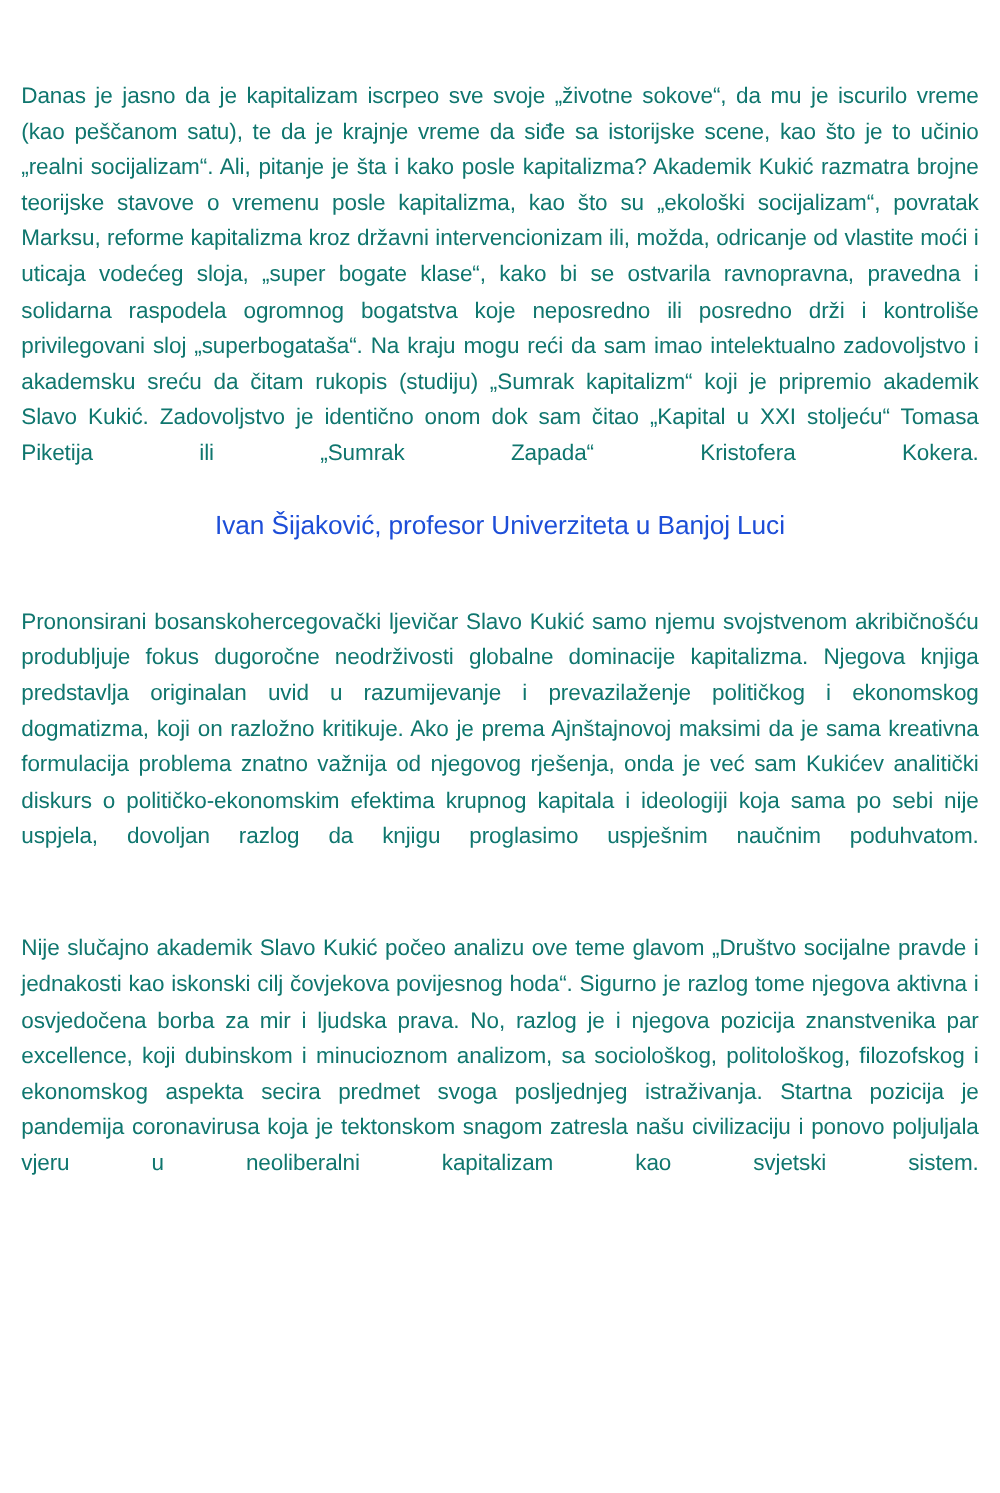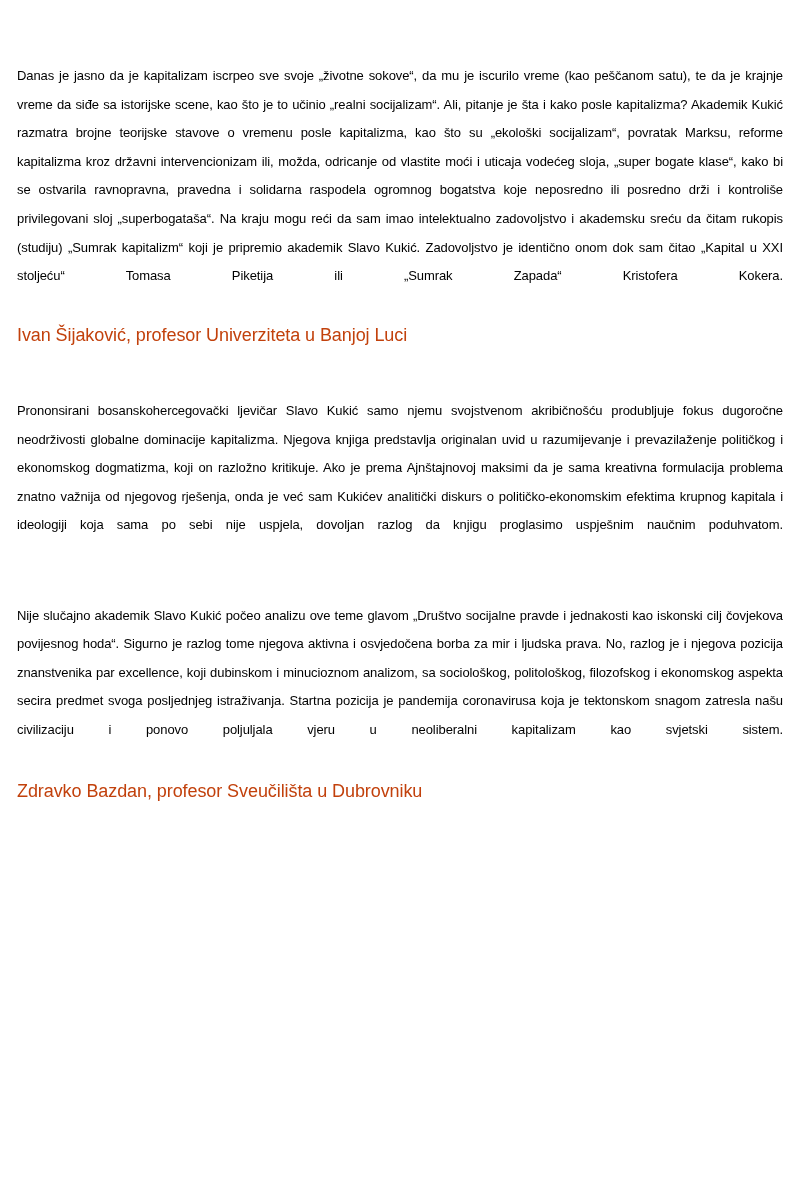--- a/index.html
+++ b/index.html
@@ -30,42 +30,42 @@
 
   .endorsement-block {
     margin-bottom: 48px;
   }
   .endorsement-block:last-child {
     margin-bottom: 0;
     margin-top: 16px;
   }
 
   .endorsement-body {
-    font-size: 13px;
+    font-size: 18px;
     line-height: 28.6px;
-    color: #000000;
+    color: #0f766e;
     text-align: justify;
     text-justify: inter-word;
     letter-spacing: -0.08px;
     word-spacing: 0.2px;
     margin: 0;
   }
 
   
   .endorsement-body::after {
     content: "";
     display: inline-block;
     width: 100%;
   }
 
   .endorsement-attribution {
-    font-size: 18px;
+    font-size: 21px;
     line-height: 28.6px;
-    color: #c2410c;
-    text-align: left;
+    color: #1d4ed8;
+    text-align: center;
     letter-spacing: -0.08px;
     margin: 0;
     padding-top: 2px;
   }
 
   
   .block-1 { margin-bottom: 47px; }
   .block-2 { margin-bottom: 33px; }
   .block-2 .endorsement-attribution { padding-top: 3px; }
   .block-3 .endorsement-attribution { padding-top: 4px; }
@@ -80,17 +80,16 @@
       <p class="endorsement-body">Danas je jasno da je kapitalizam iscrpeo sve svoje „životne sokove“, da mu je iscurilo vreme (kao peščanom satu), te da je krajnje vreme da siđe sa istorijske scene, kao što je to učinio „realni socijalizam“. Ali, pitanje je šta i kako posle kapitalizma? Akademik Kukić razmatra brojne teorijske stavove o vremenu posle kapitalizma, kao što su „ekološki socijalizam“, povratak Marksu, reforme kapitalizma kroz državni intervencionizam ili, možda, odricanje od vlastite moći i uticaja vodećeg sloja, „super bogate klase“, kako bi se ostvarila ravnopravna, pravedna i solidarna raspodela ogromnog bogatstva koje neposredno ili posredno drži i kontroliše privilegovani sloj „superbogataša“. Na kraju mogu reći da sam imao intelektualno zadovoljstvo i akademsku sreću da čitam rukopis (studiju) „Sumrak kapitalizm“ koji je pripremio akademik Slavo Kukić. Zadovoljstvo je identično onom dok sam čitao „Kapital u XXI stoljeću“ Tomasa Piketija ili „Sumrak Zapada“ Kristofera Kokera.</p>
       <p class="endorsement-attribution">Ivan Šijaković, profesor Univerziteta u Banjoj Luci</p>
     </div>
 
     <div class="endorsement-block block-2">
       <p class="endorsement-body">Prononsirani bosanskohercegovački ljevičar Slavo Kukić samo njemu svojstvenom akribičnošću produbljuje fokus dugoročne neodrživosti globalne dominacije kapitalizma. Njegova knjiga predstavlja originalan uvid u razumijevanje i prevazilaženje političkog i ekonomskog dogmatizma, koji on razložno kritikuje. Ako je prema Ajnštajnovoj maksimi da je sama kreativna formulacija problema znatno važnija od njegovog rješenja, onda je već sam Kukićev analitički diskurs o političko-ekonomskim efektima krupnog kapitala i ideologiji koja sama po sebi nije uspjela, dovoljan razlog da knjigu proglasimo uspješnim naučnim poduhvatom.</p>
     </div>
 
     <div class="endorsement-block block-3">
       <p class="endorsement-body">Nije slučajno akademik Slavo Kukić počeo analizu ove teme glavom „Društvo socijalne pravde i jednakosti kao iskonski cilj čovjekova povijesnog hoda“. Sigurno je razlog tome njegova aktivna i osvjedočena borba za mir i ljudska prava. No, razlog je i njegova pozicija znanstvenika par excellence, koji dubinskom i minucioznom analizom, sa sociološkog, politološkog, filozofskog i ekonomskog aspekta secira predmet svoga posljednjeg istraživanja. Startna pozicija je pandemija coronavirusa koja je tektonskom snagom zatresla našu civilizaciju i ponovo poljuljala vjeru u neoliberalni kapitalizam kao svjetski sistem.</p>
-      <p class="endorsement-attribution">Zdravko Bazdan, profesor Sveučilišta u Dubrovniku</p>
     </div>
 
   </div>
 </div>
 
 </body></html>

